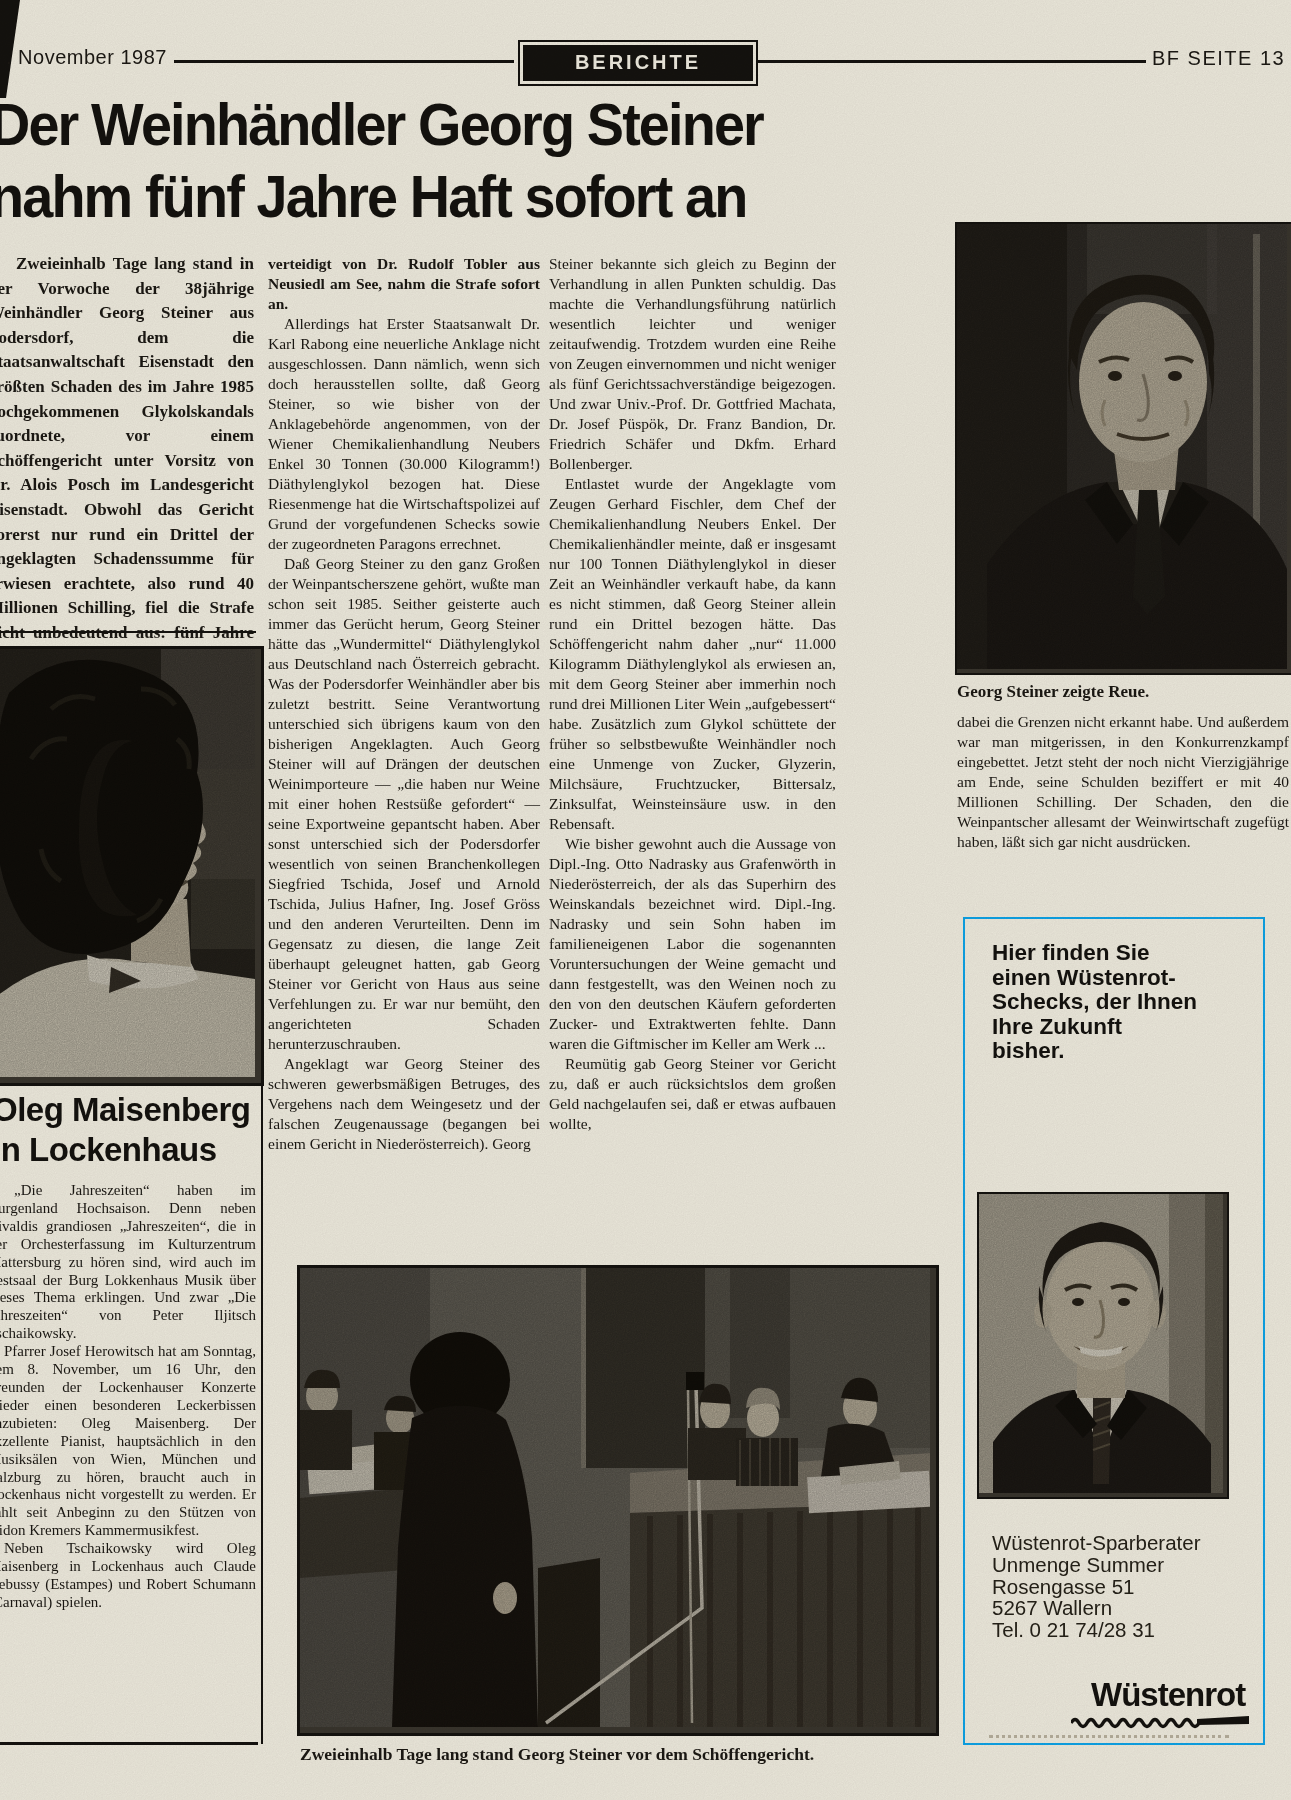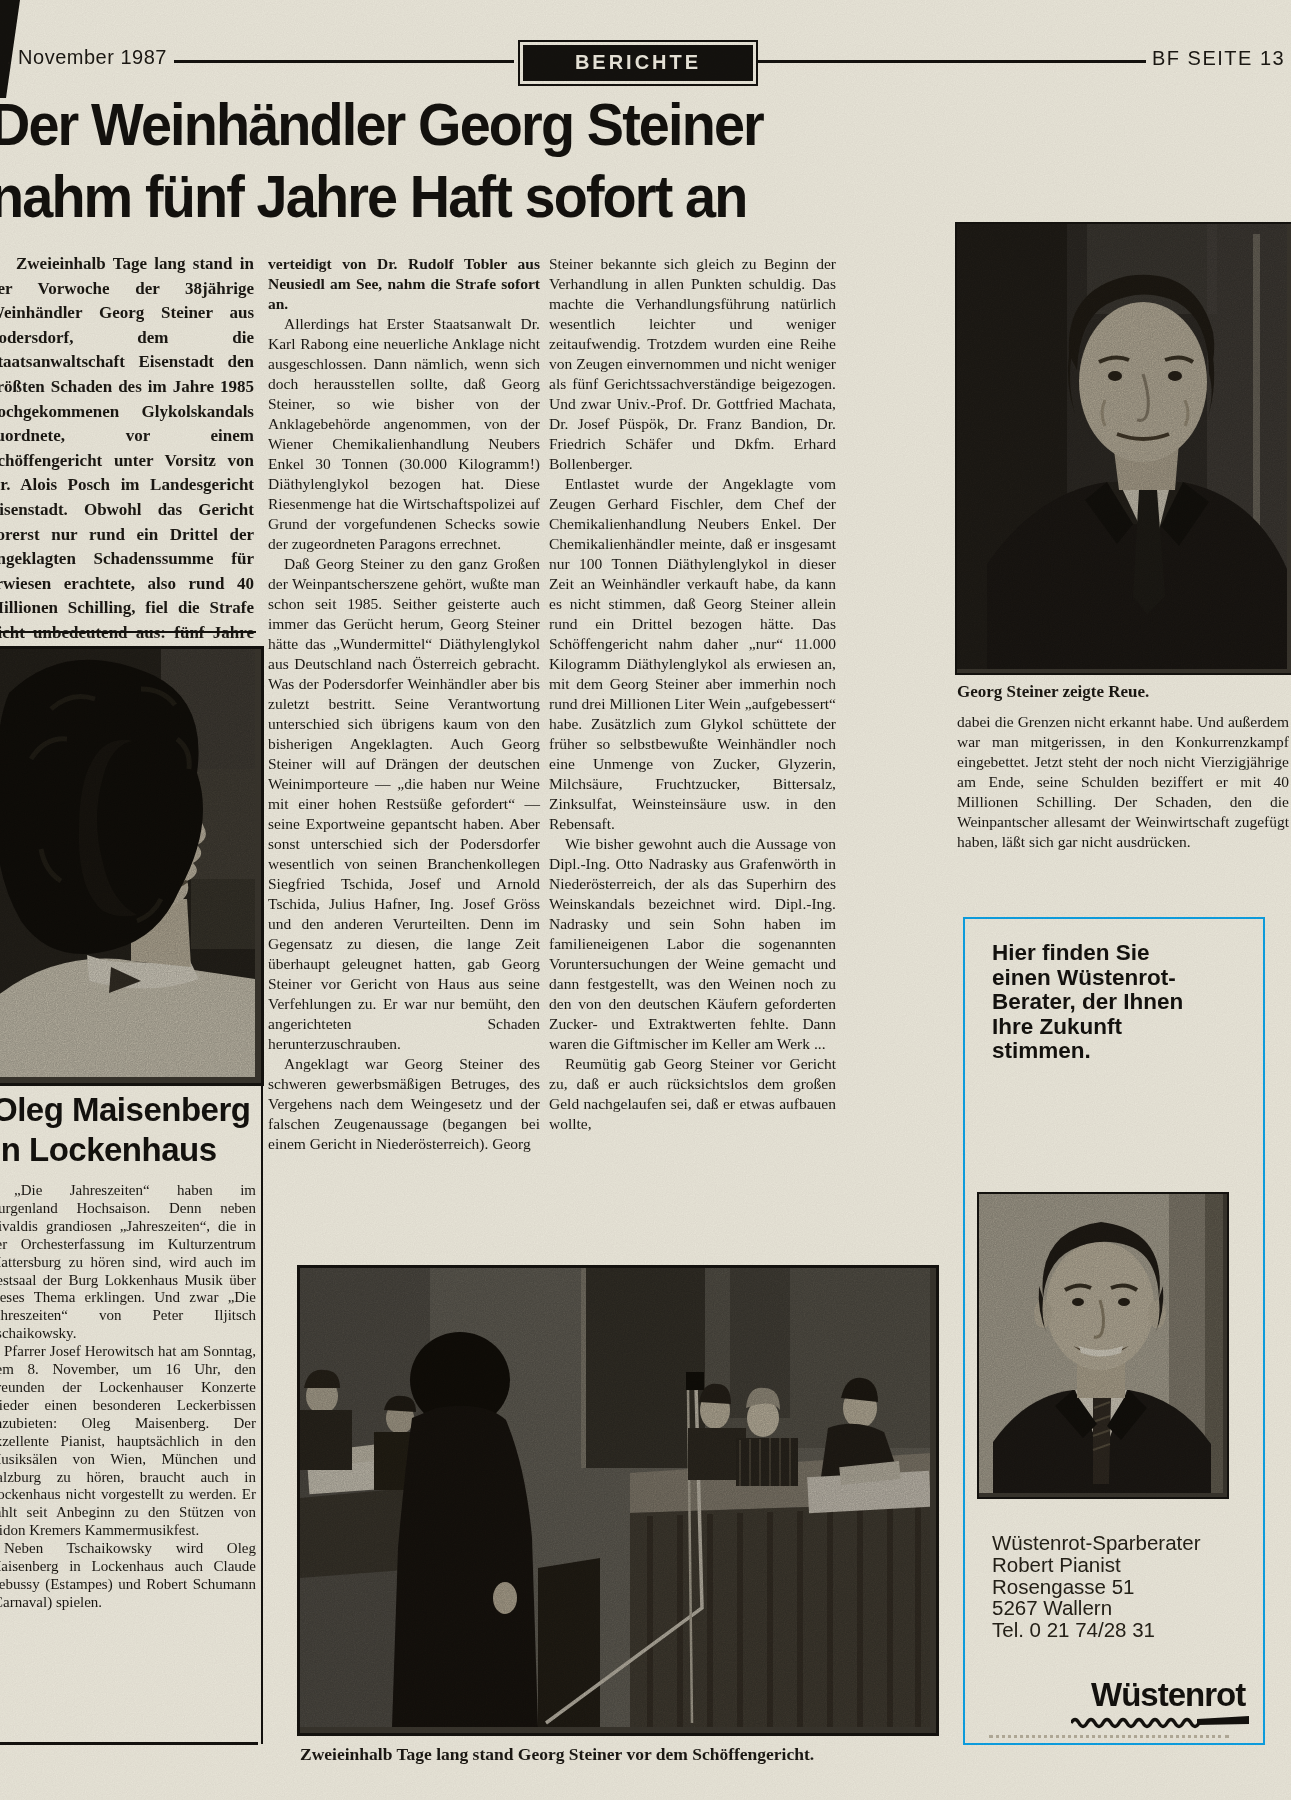--- a/index.html
+++ b/index.html
@@ -154,23 +154,23 @@
   <div class="abs caption" style="left:957px;top:682px;">Georg Steiner zeigte Reue.</div>
 
   <div class="abs body-text" style="left:957px;top:712px;width:332px;">
     <p>dabei die Grenzen nicht erkannt habe. Und außerdem war man mitgerissen, in den Konkurrenzkampf eingebettet. Jetzt steht der noch nicht Vierzigjährige am Ende, seine Schulden beziffert er mit 40 Millionen Schilling. Der Schaden, den die Weinpantscher allesamt der Weinwirtschaft zugefügt haben, läßt sich gar nicht ausdrücken.</p>
   </div>
 
   <div class="abs ad-box" style="left:963px;top:917px;width:298px;height:824px;">
     <div class="abs ad-headline" style="left:27px;top:22px;">
       <div>Hier finden Sie</div>
       <div>einen Wüstenrot-</div>
-      <div>Berater, der Ihnen</div>
+      <div>Schecks, der Ihnen</div>
       <div>Ihre Zukunft</div>
-      <div>stimmen.</div>
+      <div>bisher.</div>
     </div>
     <figure class="abs photo-frame" style="left:12px;top:273px;width:248px;height:303px;border-width:2px;">
       <svg viewBox="0 0 244 299" width="244" height="299">
         <rect width="244" height="299" fill="#b3ac9b"></rect>
         <rect x="190" y="0" width="54" height="299" fill="#8d8677"></rect>
         <rect x="226" y="0" width="18" height="299" fill="#6b6557"></rect>
 
         <path d="M14,299 L14,248 Q46,202 94,196 L150,196 Q200,204 232,250 L232,299 Z" fill="#211d18"></path>
         <path d="M96,196 L148,196 L124,262 Z" fill="#e4ddcc"></path>
         <path d="M114,204 L132,204 L130,290 L114,290 Z" fill="#352e25"></path>
@@ -190,21 +190,21 @@
         <ellipse cx="99" cy="108" rx="6" ry="4" fill="#2b241a"></ellipse>
         <ellipse cx="145" cy="108" rx="6" ry="4" fill="#2b241a"></ellipse>
         <path d="M121,106 q6,20 2,32 q-2,6 -8,5" stroke="#93876f" stroke-width="3" fill="none"></path>
         <path d="M94,152 q28,20 56,0 q-26,12 -56,0 Z" fill="#5a4c38"></path>
         <path d="M100,152 q22,8 44,0 l-2,7 q-20,7 -40,0 Z" fill="#ece6d6"></path>
         <rect width="244" height="299" filter="url(#grain)" opacity="0.24" class="noise"></rect>
       </svg>
     </figure>
     <div class="abs ad-contact" style="left:27px;top:613px;">
       <div>Wüstenrot-Sparberater</div>
-      <div>Robert Pianist</div>
+      <div>Unmenge Summer</div>
       <div>Rosengasse 51</div>
       <div>5267 Wallern</div>
       <div>Tel. 0 21 74/28 31</div>
     </div>
     <div class="abs ad-logo" style="left:110px;top:757px;">Wüstenrot</div>
     <svg class="abs" style="left:106px;top:796px;" width="178" height="14" viewBox="0 0 178 14">
       <path d="M0 8 Q4 1 8 8 T16 8 T24 8 T32 8 T40 8 T48 8 T56 8 T64 8 T72 8 T80 8 T88 8 T96 8 T104 8 T112 8 T120 8 T128 8" stroke="#15130f" stroke-width="3.5" fill="none"></path>
       <polygon points="126,4 178,1 178,9 126,10" fill="#15130f"></polygon>
     </svg>
     <div class="abs" style="left:24px;top:816px;width:240px;border-top:3px dotted #b9b19e;"></div>

